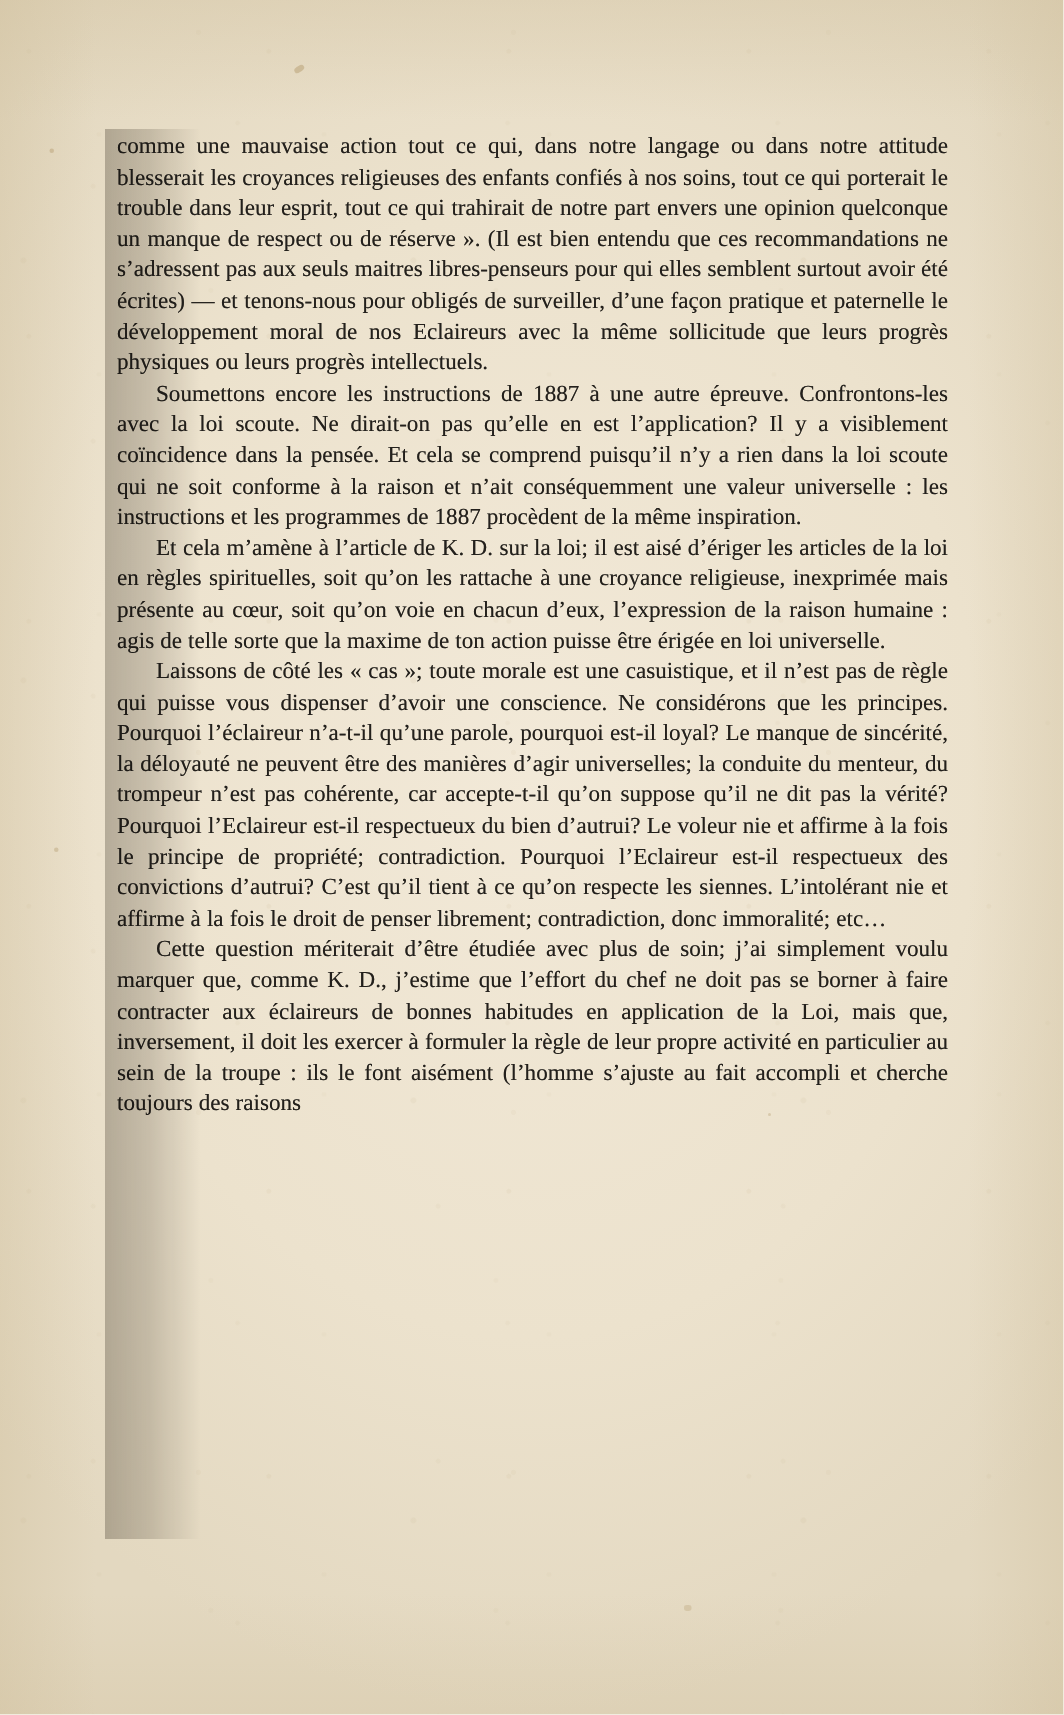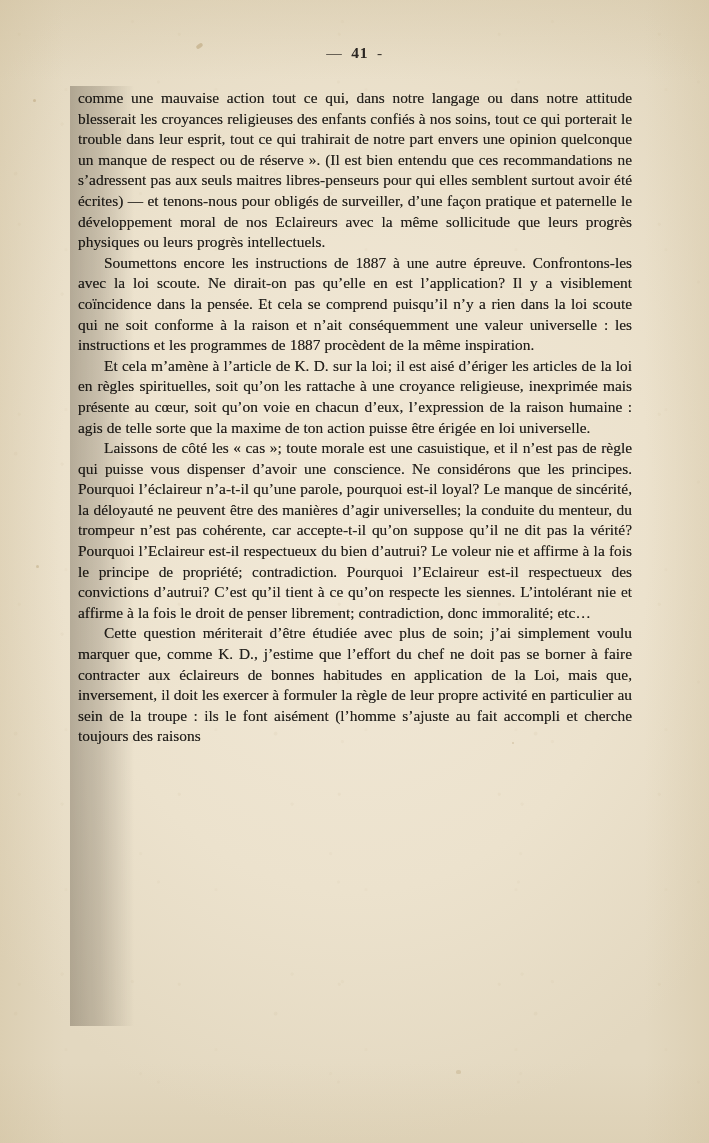--- a/index.html
+++ b/index.html
@@ -114,23 +114,20 @@
 
   <div class="grain"></div>
   <div class="vignette"></div>
 
   <span class="speck s1"></span>
   <span class="speck s2"></span>
   <span class="speck s3"></span>
   <span class="speck s4"></span>
   <span class="speck s5"></span>
 
-  <div class="folio">
-    <span class="rule">—</span><span class="num">41</span><span class="rule">-</span>
-  </div>
 
   <div class="body">
     <p class="para noindent">comme une mauvaise action tout ce qui, dans notre langage ou dans notre attitude blesserait les croyances religieuses des enfants confiés à nos soins, tout ce qui porterait le trouble dans leur esprit, tout ce qui trahirait de notre part envers une opinion quelconque un manque de respect ou de réserve ». (Il est bien entendu que ces recommandations ne s’adressent pas aux seuls maitres libres-penseurs pour qui elles semblent surtout avoir été écrites) — et tenons-nous pour obligés de surveiller, d’une façon pratique et paternelle le développement moral de nos Eclaireurs avec la même sollicitude que leurs progrès physiques ou leurs progrès intellectuels.</p>
     <p class="para">Soumettons encore les instructions de 1887 à une autre épreuve. Confrontons-les avec la loi scoute. Ne dirait-on pas qu’elle en est l’application? Il y a visiblement coïncidence dans la pensée. Et cela se comprend puisqu’il n’y a rien dans la loi scoute qui ne soit conforme à la raison et n’ait conséquemment une valeur universelle : les instructions et les programmes de 1887 procèdent de la même inspiration.</p>
     <p class="para">Et cela m’amène à l’article de K. D. sur la loi; il est aisé d’ériger les articles de la loi en règles spirituelles, soit qu’on les rattache à une croyance religieuse, inexprimée mais présente au cœur, soit qu’on voie en chacun d’eux, l’expression de la raison humaine : agis de telle sorte que la maxime de ton action puisse être érigée en loi universelle.</p>
     <p class="para">Laissons de côté les « cas »; toute morale est une casuistique, et il n’est pas de règle qui puisse vous dispenser d’avoir une conscience. Ne considérons que les principes. Pourquoi l’éclaireur n’a-t-il qu’une parole, pourquoi est-il loyal? Le manque de sincérité, la déloyauté ne peuvent être des manières d’agir universelles; la conduite du menteur, du trompeur n’est pas cohérente, car accepte-t-il qu’on suppose qu’il ne dit pas la vérité? Pourquoi l’Eclaireur est-il respectueux du bien d’autrui? Le voleur nie et affirme à la fois le principe de propriété; contradiction. Pourquoi l’Eclaireur est-il respectueux des convictions d’autrui? C’est qu’il tient à ce qu’on respecte les siennes. L’intolérant nie et affirme à la fois le droit de penser librement; contradiction, donc immoralité; etc…</p>
     <p class="para">Cette question mériterait d’être étudiée avec plus de soin; j’ai simplement voulu marquer que, comme K. D., j’estime que l’effort du chef ne doit pas se borner à faire contracter aux éclaireurs de bonnes habitudes en application de la Loi, mais que, inversement, il doit les exercer à formuler la règle de leur propre activité en particulier au sein de la troupe : ils le font aisément (l’homme s’ajuste au fait accompli et cherche toujours des raisons</p>
   </div>
 
   <div class="gutter-ink"></div>

